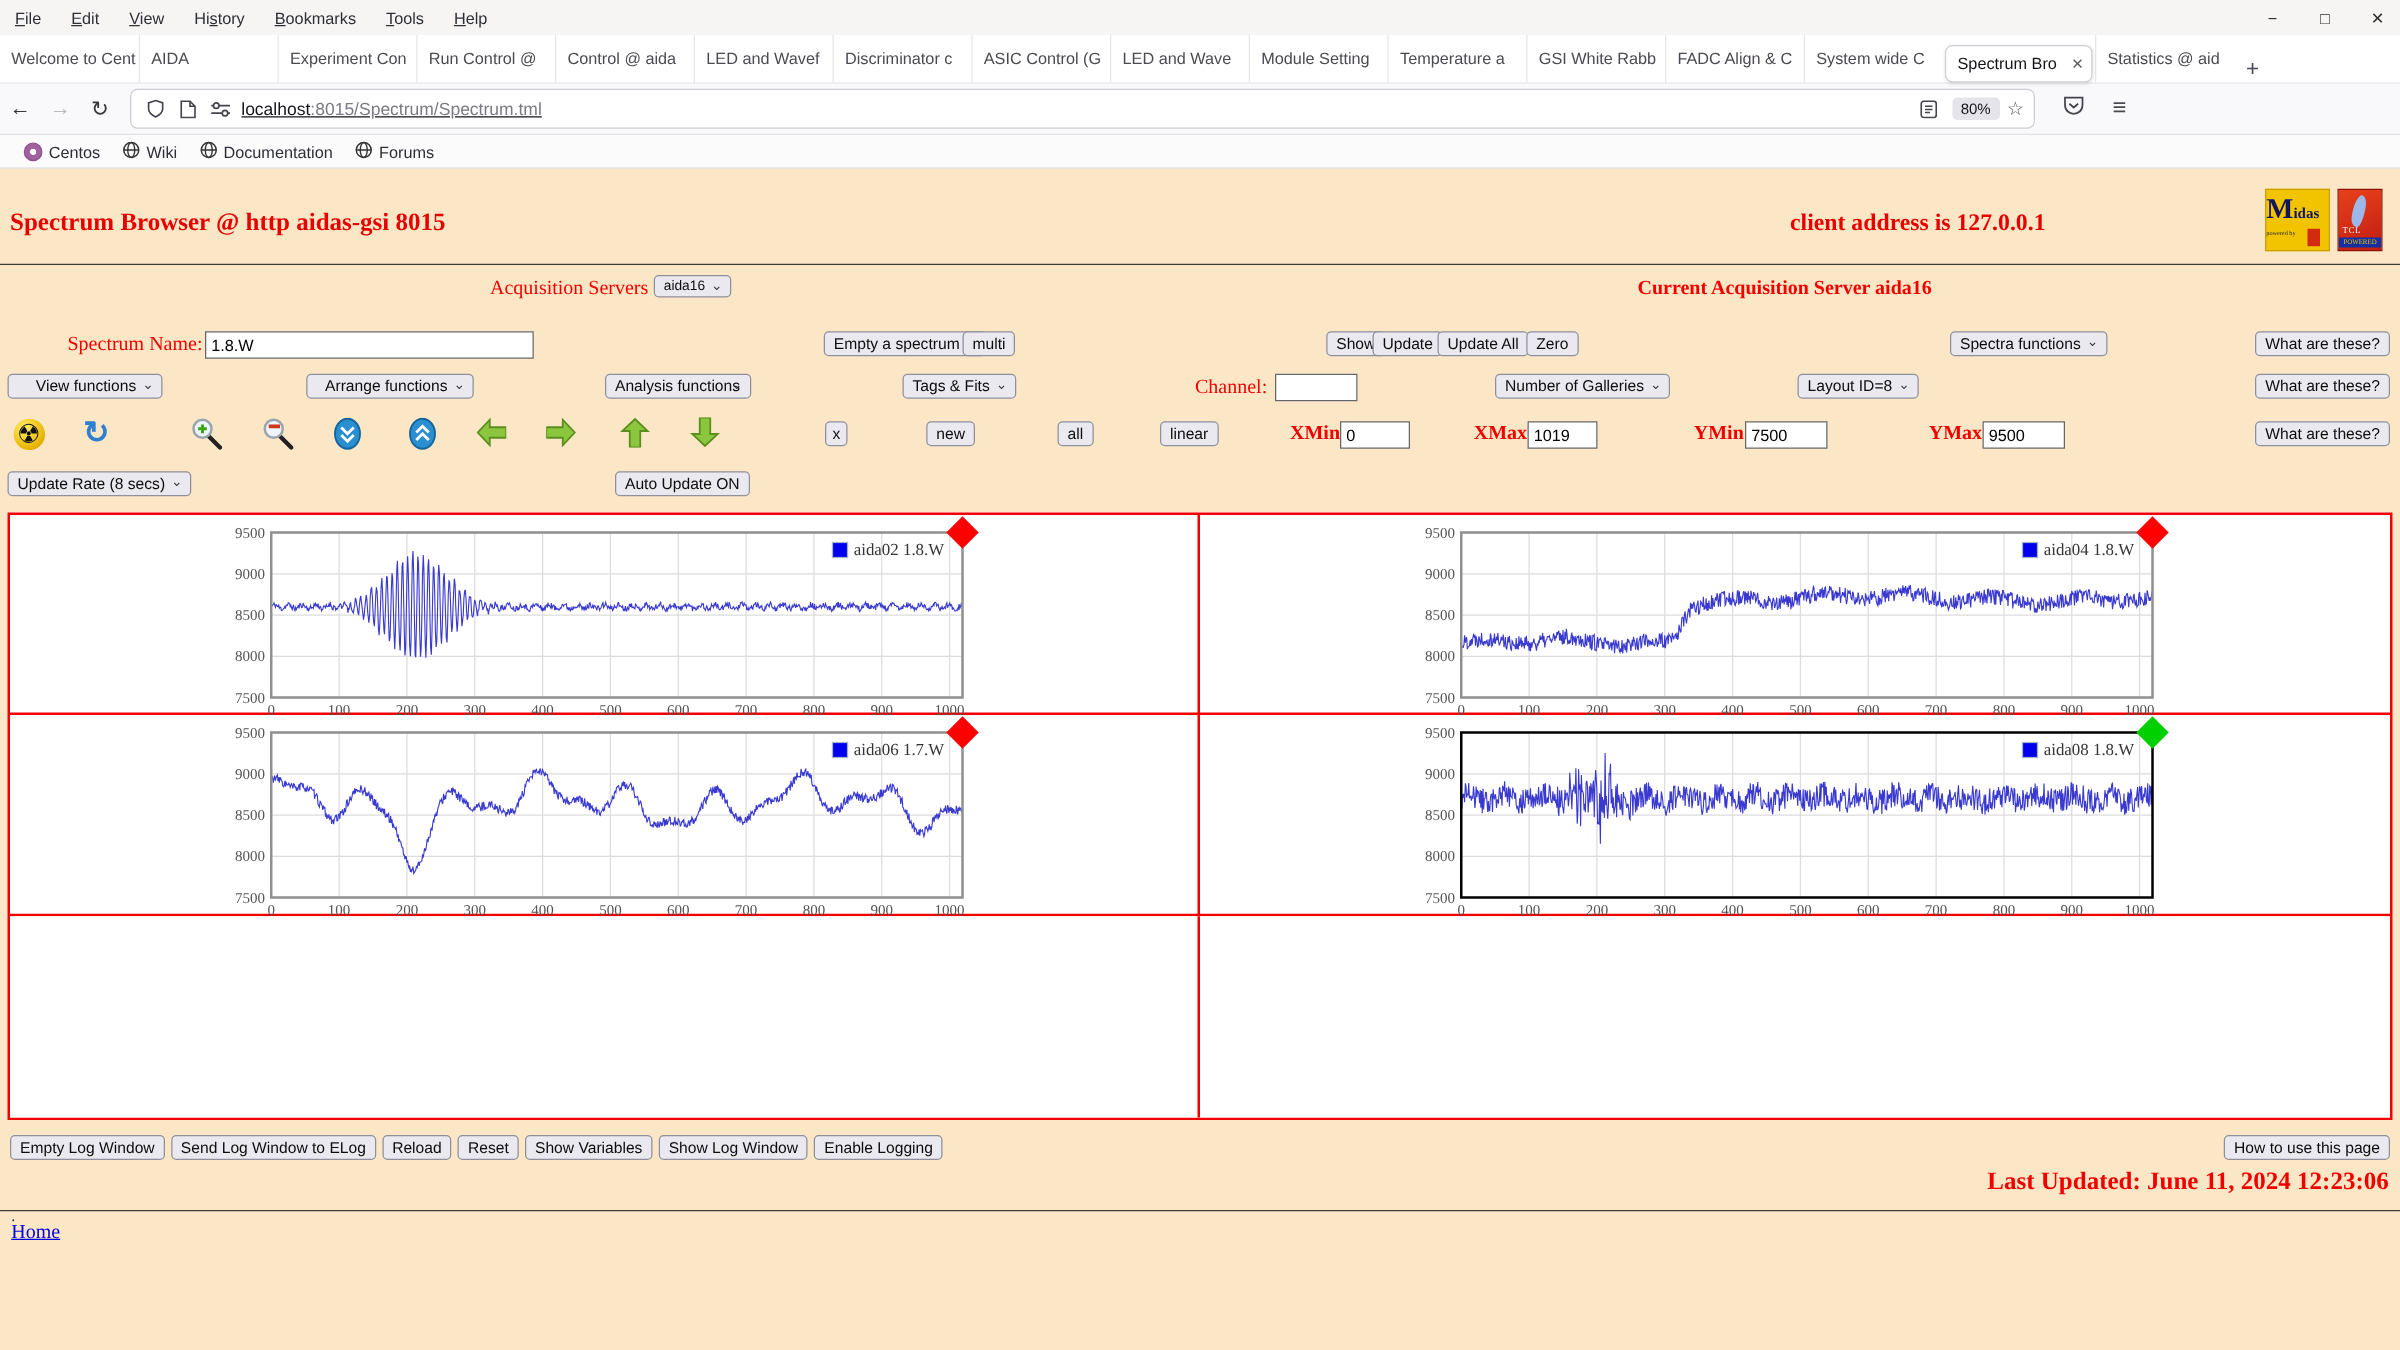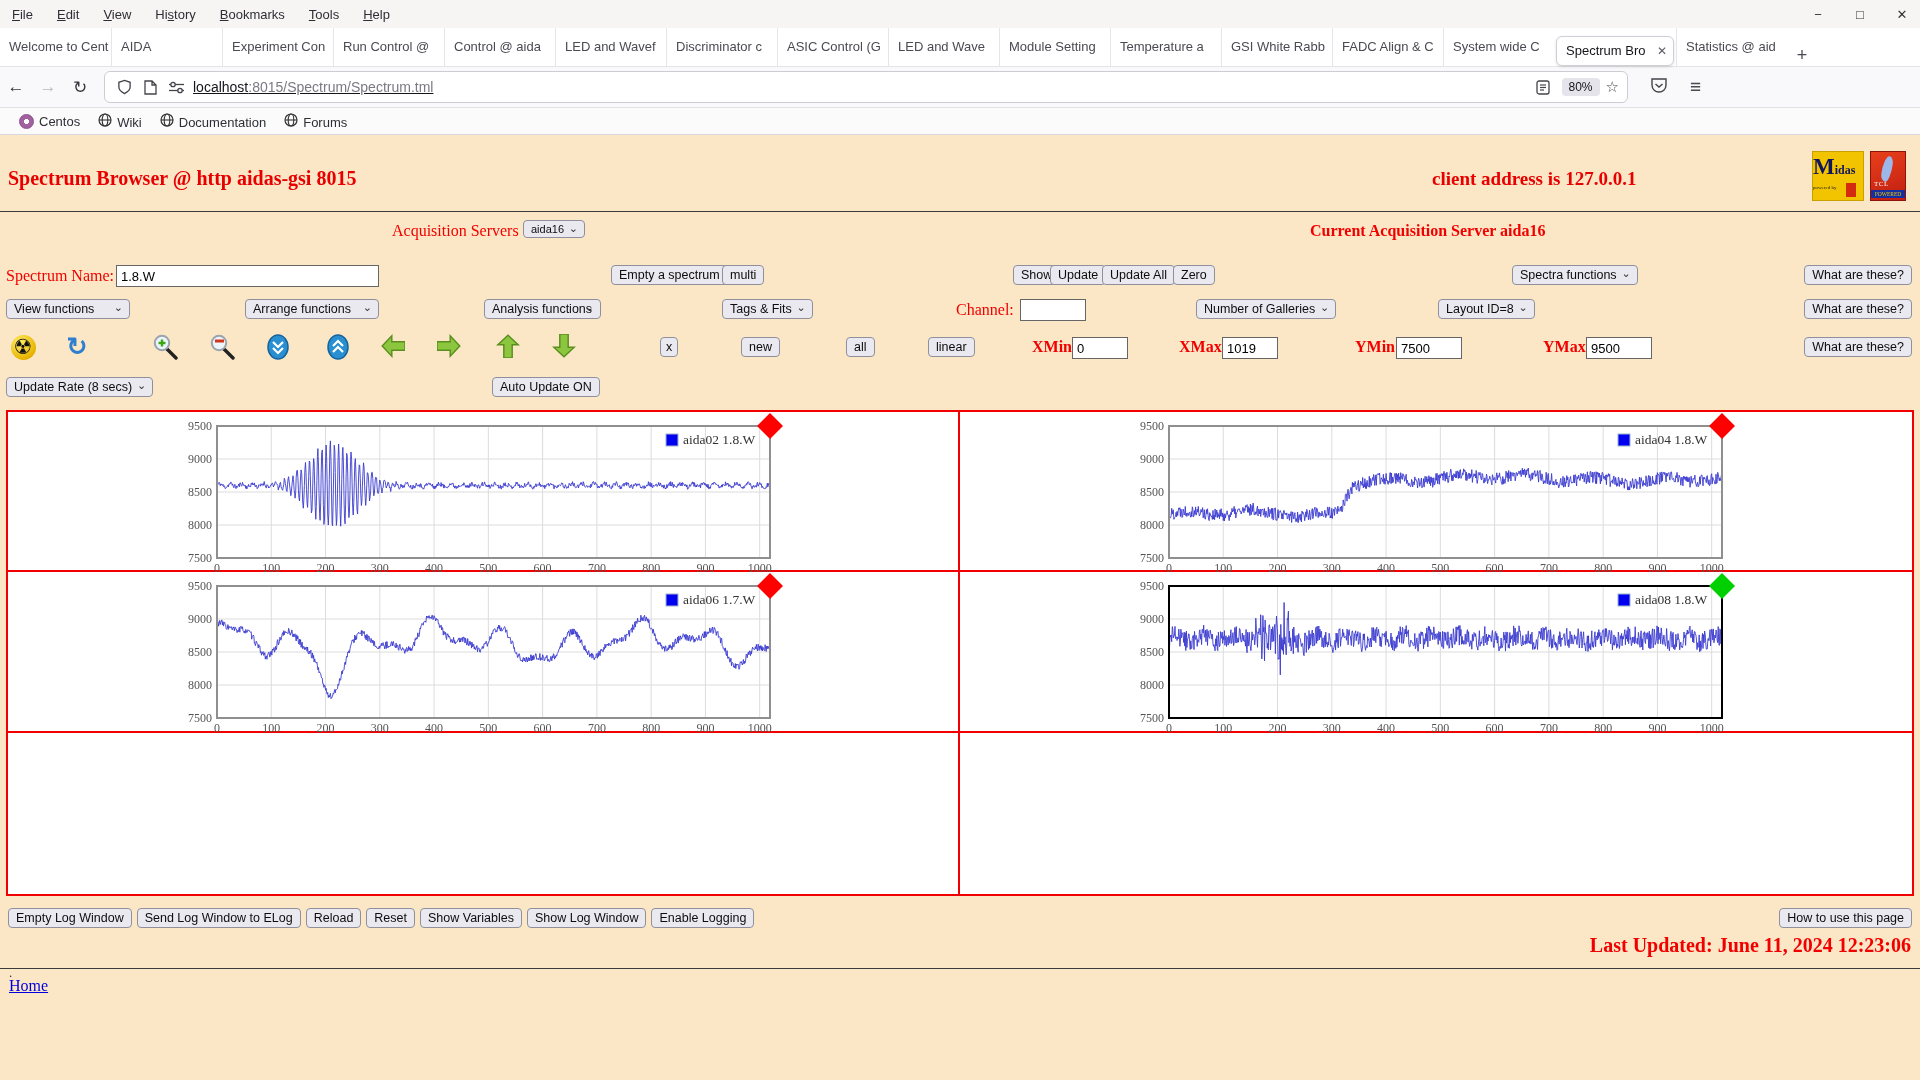--- a/index.html
+++ b/index.html
@@ -31,21 +31,21 @@
           margin-left:8px;display:flex;align-items:center;padding:0 6px;}
   .urlbar .ic{width:26px;display:flex;justify-content:center;align-items:center;}
   .url-text{flex:1;font-size:14px;color:#15141a;margin-left:4px;white-space:nowrap;overflow:hidden;text-decoration:underline;}
   .url-text .dim{color:#7a7a85;}
   .zoom-badge{background:#e4e4ea;border-radius:4px;font-size:12px;color:#15141a;padding:2px 7px;margin:0 6px;}
   .star{font-size:15px;color:#4a4a52;margin-right:2px;}
   .nav-right{display:flex;align-items:center;gap:22px;margin-left:22px;color:#4a4a52;}
 
   .bookmarksbar{height:26px;background:#fbfbfc;display:flex;align-items:center;font-size:13px;color:#2e2e36;
                 border-bottom:1px solid #d8d8de;padding-left:10px;}
-  .bm{display:flex;align-items:flex-end;gap:5px;padding:0 9px;}
+  .bm{display:flex;align-items:center;gap:5px;padding:0 9px;}
   .bm-ic-centos{width:13px;height:13px;border-radius:50%;
       background:radial-gradient(circle at 50% 50%, #fff 0 25%, #a0619e 28% 100%);
       border:1px solid #8b4f89;display:inline-block;}
 
   
   .page{height:948px;background:#fbe7c6;position:relative;font-family:"Liberation Serif",serif;}
   .page-header{position:relative;height:76px;}
   .page-title{position:absolute;left:8px;top:32px;font-size:20px;font-weight:bold;color:#e80000;}
   .client-address{position:absolute;left:1432px;top:33px;font-size:19px;font-weight:bold;color:#e80000;}
   .logo-midas{position:absolute;right:56px;top:16px;width:50px;height:48px;background:#f2c400;
@@ -64,27 +64,27 @@
   .hr{border-top:1px solid #3c3c3c;height:0;}
   .row{position:relative;}
   .acq-row{height:30px;margin-top:6px;}
   .lbl{position:absolute;color:#f20000;font-size:16px;white-space:nowrap;}
   .lbl.b{font-weight:bold;}
 
   .btn{display:inline-block;background:#e9e9ef;border:1px solid #8f8f9d;border-radius:4px;
        padding:2px 7px;font:12.5px "Liberation Sans",sans-serif;color:#0d0d0f;white-space:nowrap;}
   .sel{display:inline-block;background:#e9e9ef;border:1px solid #8f8f9d;border-radius:4px;
        padding:2px 20px 2px 7px;font:12.5px "Liberation Sans",sans-serif;color:#0d0d0f;
-       position:relative;white-space:nowrap;}
+       position:relative;white-space:nowrap;text-align:right;}
   .sel::after{content:"⌄";position:absolute;right:6px;top:1px;font-size:11px;color:#333;}
   .inp{position:absolute;background:#fff;border:1px solid #666;border-radius:0;
        font:13px "Liberation Sans",sans-serif;padding:1px 4px;height:18px;box-sizing:content-box;}
   .abs{position:absolute;}
 
-  .r1{height:32px;margin-top:14px;}
+  .r1{height:32px;margin-top:14px;margin-left:48px;}
   .r2{height:32px;margin-top:2px;}
   .r3{height:42px;margin-top:2px;}
   .r4{height:30px;margin-top:2px;}
 
   .iconbox{position:absolute;width:26px;height:26px;top:4px;display:flex;align-items:center;justify-content:center;}
   .radiation{width:25px;height:25px;border-radius:50%;background:radial-gradient(circle at 35% 30%,#ffee66,#e8b400 70%,#b98c00);
       color:#111;font-size:21px;line-height:25px;text-align:center;}
   .refresh{color:#2e7fd0;font-size:25px;font-weight:bold;line-height:24px;}
   .garrow{width:24px;height:24px;}
   .garrow svg{display:block;}

